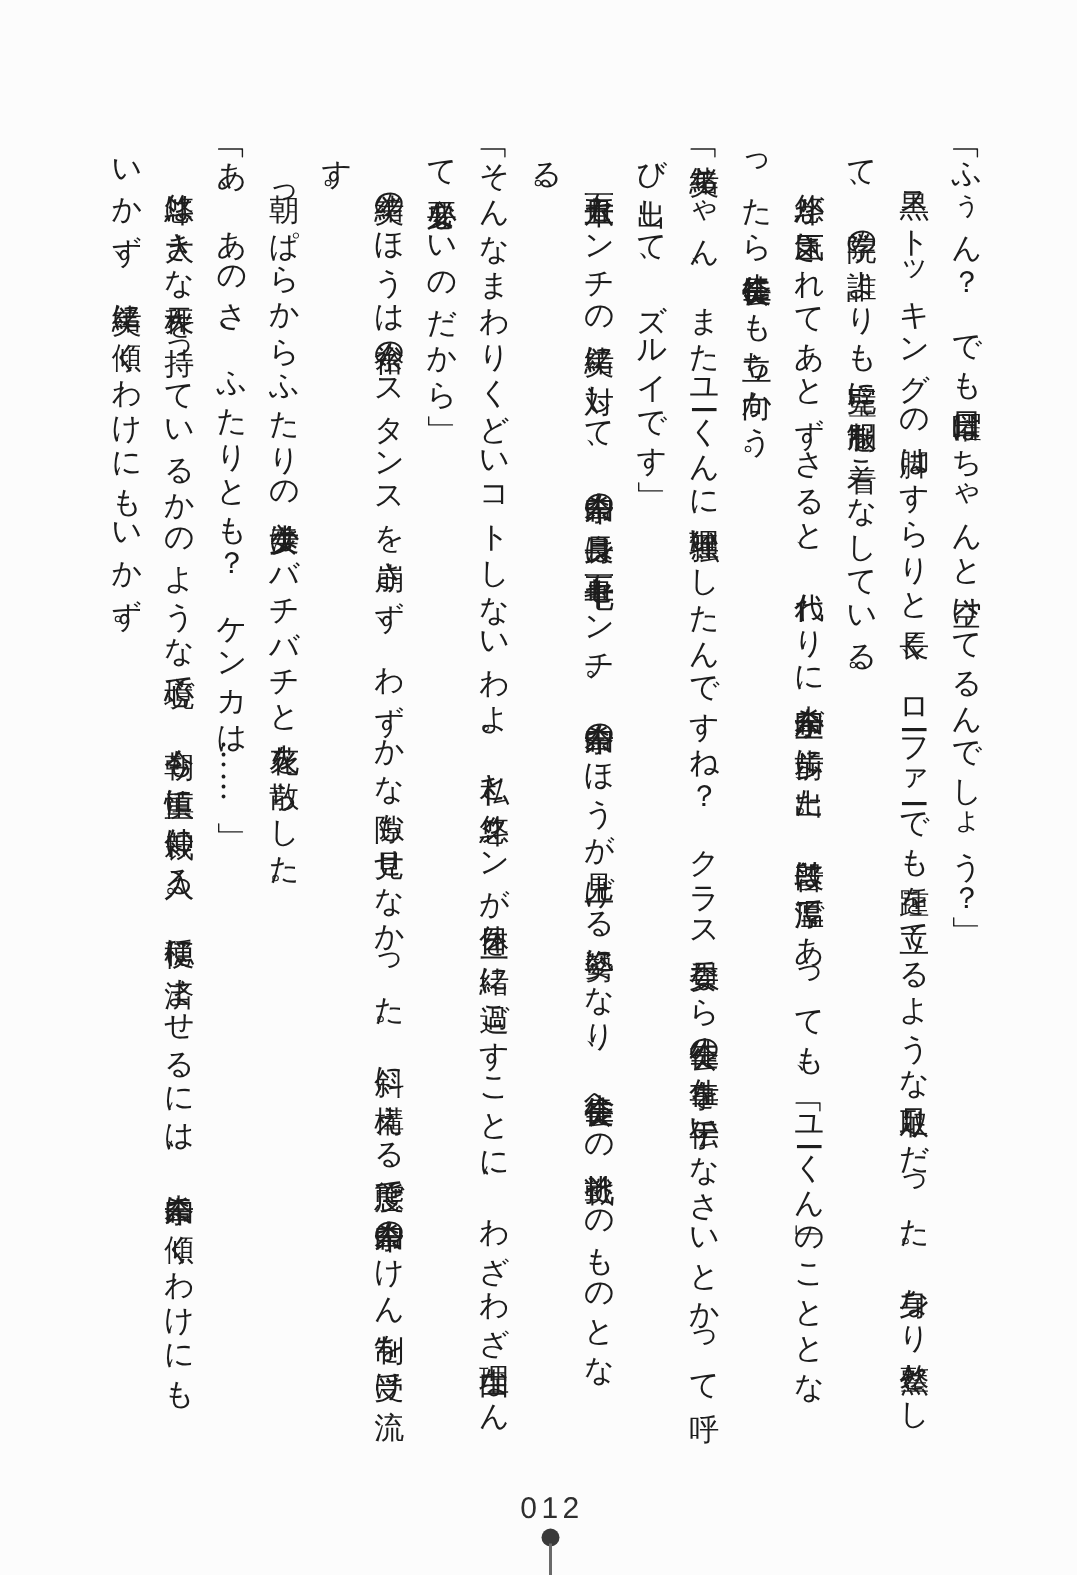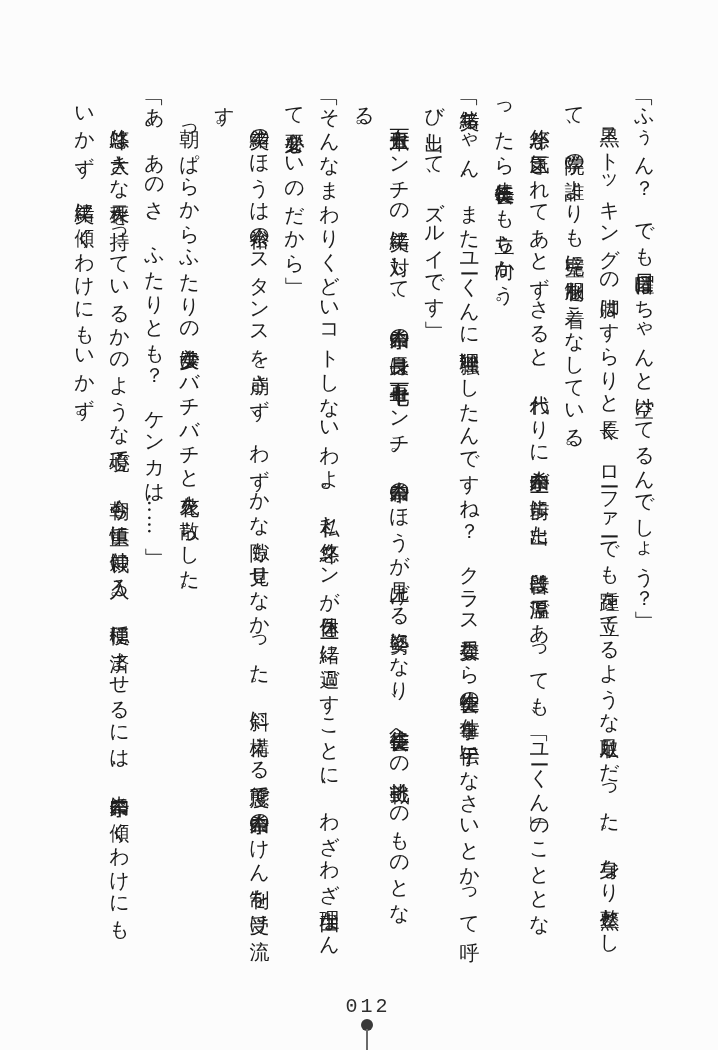--- a/index.html
+++ b/index.html
@@ -32,21 +32,21 @@
     text-indent: 0;
   }
   .page-text p.para.indent {
     text-indent: 1em;
   }
   .page-number {
     position: absolute;
     top: 995px;
     left: 368px;
     transform: translateX(-50%);
-    font-family: Liberation Mono, monospace;
+    font-family: Liberation Sans, sans-serif;
     font-size: 20px;
     letter-spacing: 3px;
     color: #2e2e2e;
     white-space: nowrap;
   }
   .page-marker-dot {
     position: absolute;
     top: 1019px;
     left: 361px;
     width: 12px;

